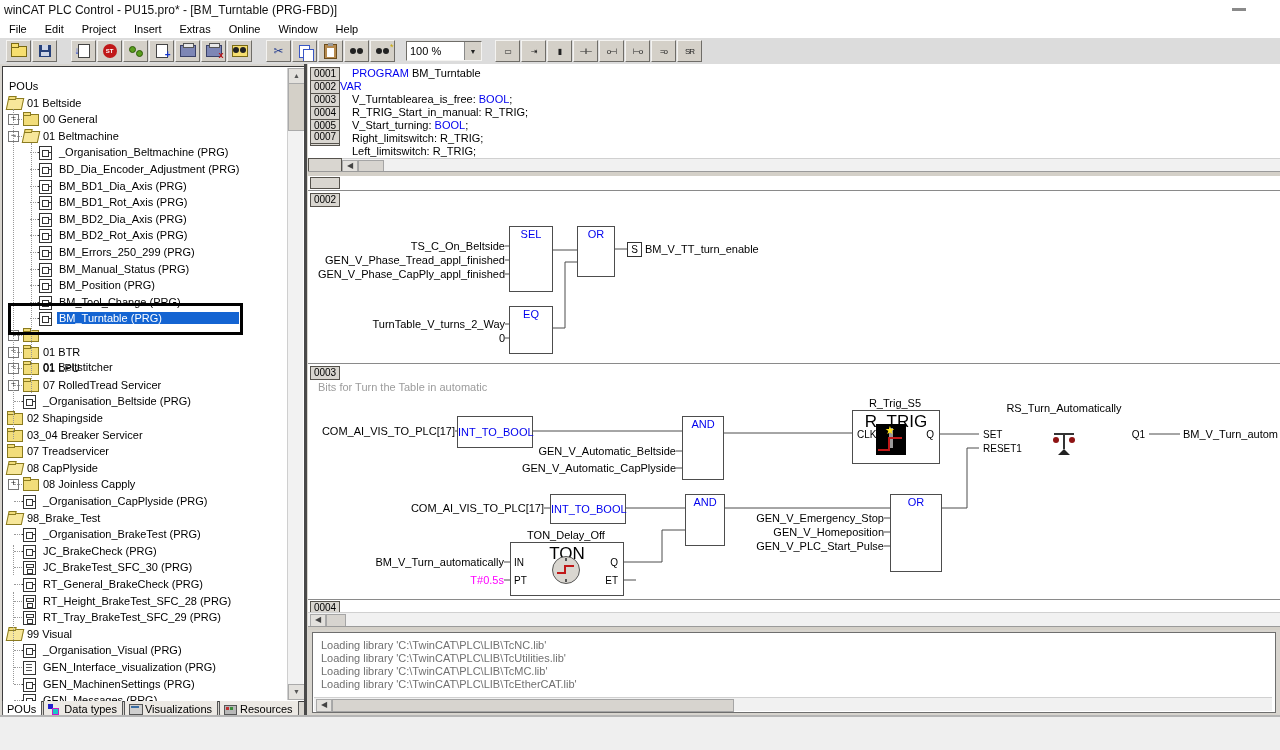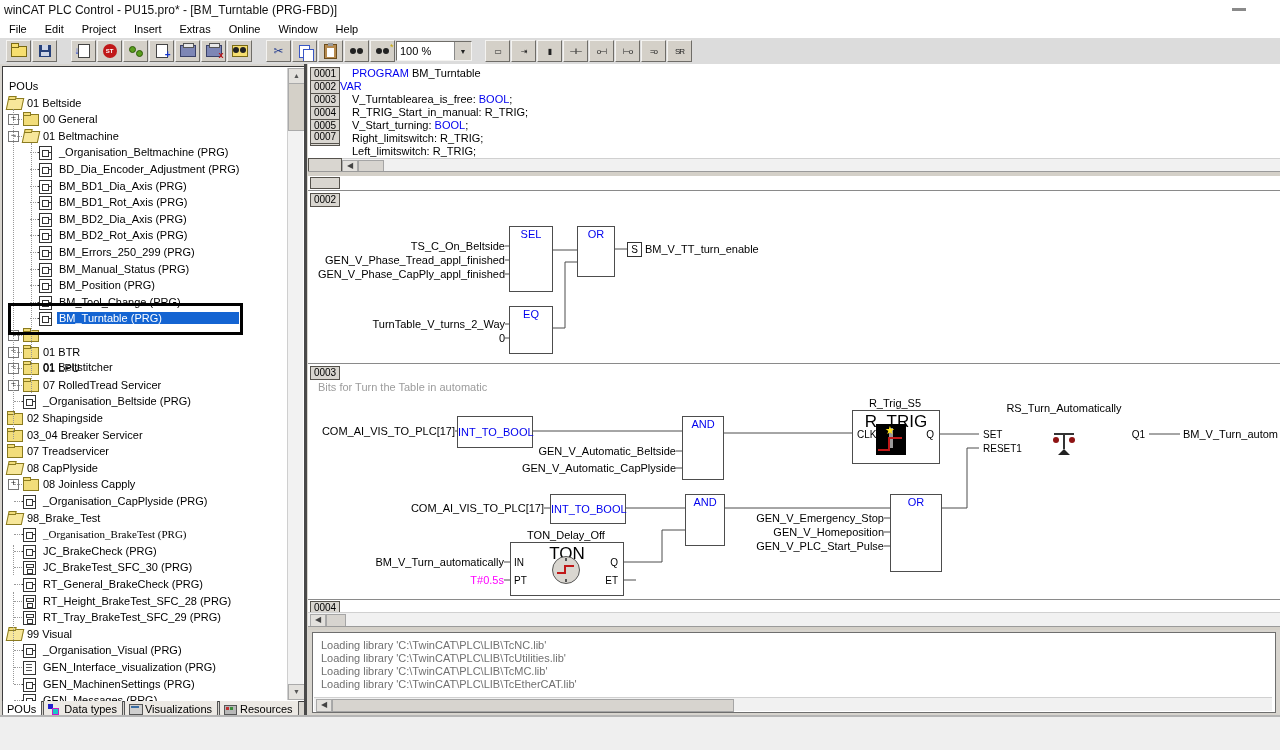--- a/index.html
+++ b/index.html
@@ -41,21 +41,21 @@
   .ic-binoc::before,.ic-binoc::after{content:"";position:absolute;top:1px;width:6px;height:6px;border-radius:50%;background:#222;}
   .ic-binoc::before{left:0;} .ic-binoc::after{left:7px;}
   .ic-binoc.folder{background:#f7df6f;border:1px solid #7a6a14;height:10px;}
   .ic-binoc.star::before{background:#222;} .ic-binoc.star i{position:absolute;right:-4px;top:-5px;font-style:normal;color:#caa802;font-size:9px;}
   .ic-cut{font-size:12px;color:#223a8e;line-height:12px;}
   .ic-copy{width:9px;height:11px;background:#fff;border:1px solid #3a57c4;}
   .ic-copy::before{content:"";position:absolute;left:3px;top:3px;width:9px;height:11px;background:#fff;border:1px solid #3a57c4;}
   .ic-paste{width:11px;height:13px;background:#b68a4e;border:1px solid #6b4c1d;}
   .ic-paste::before{content:"";position:absolute;left:2px;top:3px;width:7px;height:9px;background:#fff;}
   .ic-paste::after{content:"";position:absolute;left:3px;top:-2px;width:5px;height:3px;background:#9a9a9a;}
-  #zoom-combo{display:flex;width:74px;height:18px;border:1px solid;border-color:#6f6d68 #f4f3f1 #f4f3f1 #6f6d68;background:#fff;}
+  #zoom-combo{display:flex;margin-left:10px;width:74px;height:18px;border:1px solid;border-color:#6f6d68 #f4f3f1 #f4f3f1 #6f6d68;background:#fff;}
   #zoom-input{flex:1;border:0;outline:0;font-family:"Liberation Sans",sans-serif;font-size:11px;padding:1px 3px;width:48px;}
   #zoom-drop{width:16px;background:#d4d0c8;border-left:1px solid #8a8a8a;font-size:7px;color:#222;display:flex;align-items:center;justify-content:center;}
   
   #main-bg{left:0;top:64px;width:1280px;height:651px;background:#d8d5cf;}
   #tree-box{left:2px;top:66px;width:301px;height:634px;background:#fff;border:1px solid #3c3c3c;overflow:hidden;}
   #tree-divider{left:304px;top:64px;width:3px;height:651px;background:#4a4a4a;}
   .tree-row{position:absolute;left:0;height:15px;white-space:nowrap;display:flex;align-items:center;}
   .tree-label{padding:0 2px;}
   .tree-row.sel .tree-label{background:#1464d2;color:#fff;min-width:178px;}
   .exp-box{position:absolute;width:9px;height:9px;border:1px solid #777;background:#fff;
@@ -372,21 +372,21 @@
         </div>
         <div class="tree-row" style="top: 427px; left: 0px; width: 285px;">
           <span class="i-prg" style="left: 20px; top: 1px;"></span>
           <span class="tree-hstub" style="left: 11px; top: 7px;"></span>
           <span class="tree-label" style="position: absolute; left: 38px; top: 1px;">_Organisation_CapPlyside (PRG)</span>
         </div>
         <div class="tree-row" style="top: 443.6px; left: 0px; width: 226px; padding-left: 28px;">
           <span class="i-folder-open" style="left: 4px; top: 2px;"></span>
           <span class="tree-label" style="position: absolute; left: 22px; top: 1px;">98_Brake_Test</span>
         </div>
-        <div class="tree-row" style="top: 460.2px; left: 0px; width: 285px; font-family: Liberation Serif, serif;">
+        <div class="tree-row" style="top: 460.2px; left: 0px; width: 285px;">
           <span class="i-prg" style="left: 20px; top: 1px;"></span>
           <span class="tree-hstub" style="left: 11px; top: 7px;"></span>
           <span class="tree-label" style="position: absolute; left: 38px; top: 1px;">_Organisation_BrakeTest (PRG)</span>
         </div>
         <div class="tree-row" style="top: 476.8px; left: 0px; width: 285px;">
           <span class="i-prg" style="left: 20px; top: 1px;"></span>
           <span class="tree-hstub" style="left: 11px; top: 7px;"></span>
           <span class="tree-label" style="position: absolute; left: 38px; top: 1px;">JC_BrakeCheck (PRG)</span>
         </div>
         <div class="tree-row" style="top: 493.4px; left: 0px; width: 285px;">

